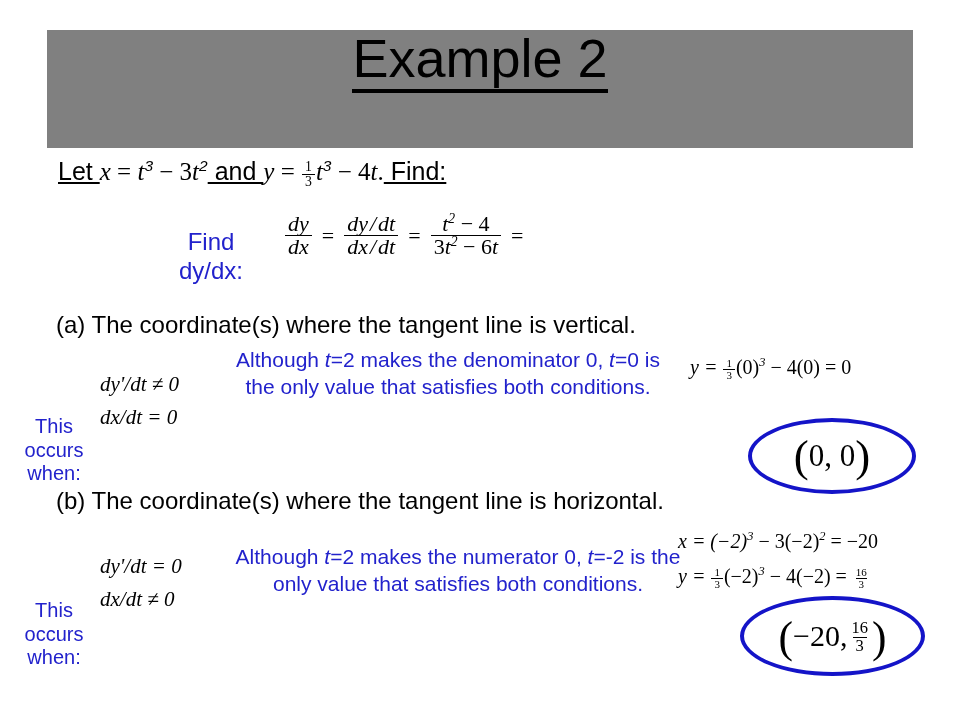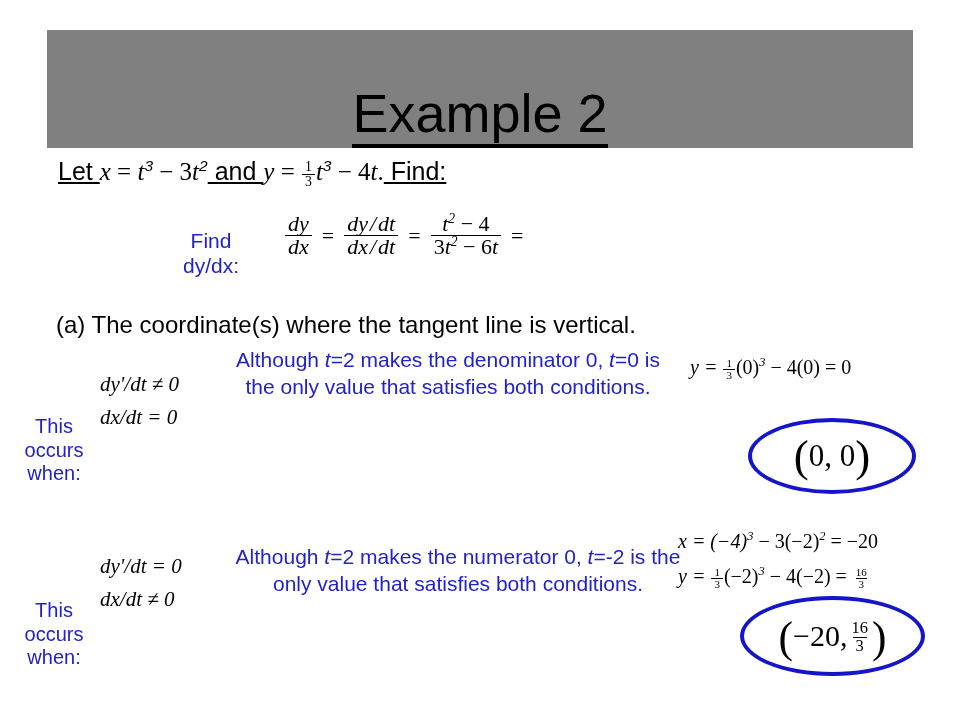--- a/index.html
+++ b/index.html
@@ -23,21 +23,21 @@
 
   
   .title-banner {
     position: absolute;
     left: 47px;
     top: 30px;
     width: 866px;
     height: 118px;
     background: #808080;
     display: flex;
-    align-items: flex-end;
+    align-items: flex-start;
     justify-content: center;
   }
   .title-text {
     font-family: "Liberation Sans", sans-serif;
     font-size: 54px;
     font-weight: 400;
     color: #000000;
     letter-spacing: 0px;
     border-bottom: 4px solid #000000;
     padding-bottom: 2px;
@@ -95,21 +95,21 @@
   .let-line .sans { font-family: "Liberation Sans", sans-serif; text-decoration: underline; }
 
   
   .find-label {
     position: absolute;
     left: 168px;
     top: 228px;
     width: 86px;
     text-align: center;
     color: #2222CC;
-    font-size: 21px;
+    font-size: 24px;
     line-height: 1.2;
     font-family: "Liberation Sans", sans-serif;
   }
   .deriv-row {
     position: absolute;
     left: 272px;
     top: 213px;
     display: flex;
     align-items: center;
     font-size: 22px;
@@ -283,36 +283,37 @@
           <span class="den">3</span>
         </span><span class="mathup">(0)</span><sup class="exp mathup">3</sup><span class="mathup"> − 4(0) = 0</span></span>
   </div>
 
   <div class="answer answer-a">
     <span class="paren mathup">(</span>
       <span class="mathup">0, 0</span>
       <span class="paren mathup">)</span>
   </div>
 
+  <div class="prompt prompt-b">(b) The coordinate(s) where the tangent line is horizontal.</div>
 
   <div class="occurs occurs-b">
     <div>This</div>
     <div>occurs</div>
     <div>when:</div>
   </div>
 
   <div class="conds conds-b math">
     <span class="row">dy'/dt = 0</span>
     <span class="row">dx/dt ≠ 0</span>
   </div>
 
   <div class="explain explain-b"><span>Although </span><i>t</i><span>=2 makes the numerator 0, </span><i>t</i><span>=-2 is the only value that satisfies both conditions.</span></div>
 
   <div class="subst subst-b">
-    <span class="row"><span class="math">x = (−4)</span><sup class="exp mathup">3</sup><span class="mathup"> − 3(−2)</span><sup class="exp mathup">2</sup><span class="mathup"> = −20</span></span>
+    <span class="row"><span class="math">x = (−2)</span><sup class="exp mathup">3</sup><span class="mathup"> − 3(−2)</span><sup class="exp mathup">2</sup><span class="mathup"> = −20</span></span>
     <span class="row"><span class="math">y = </span><span class="frac small mathup">
           <span class="num">1</span>
           <span class="den">3</span>
         </span><span class="mathup">(−2)</span><sup class="exp mathup">3</sup><span class="mathup"> − 4(−2) = </span><span class="frac small mathup">
           <span class="num">16</span>
           <span class="den">3</span>
         </span></span>
   </div>
 
   <div class="answer answer-b">

